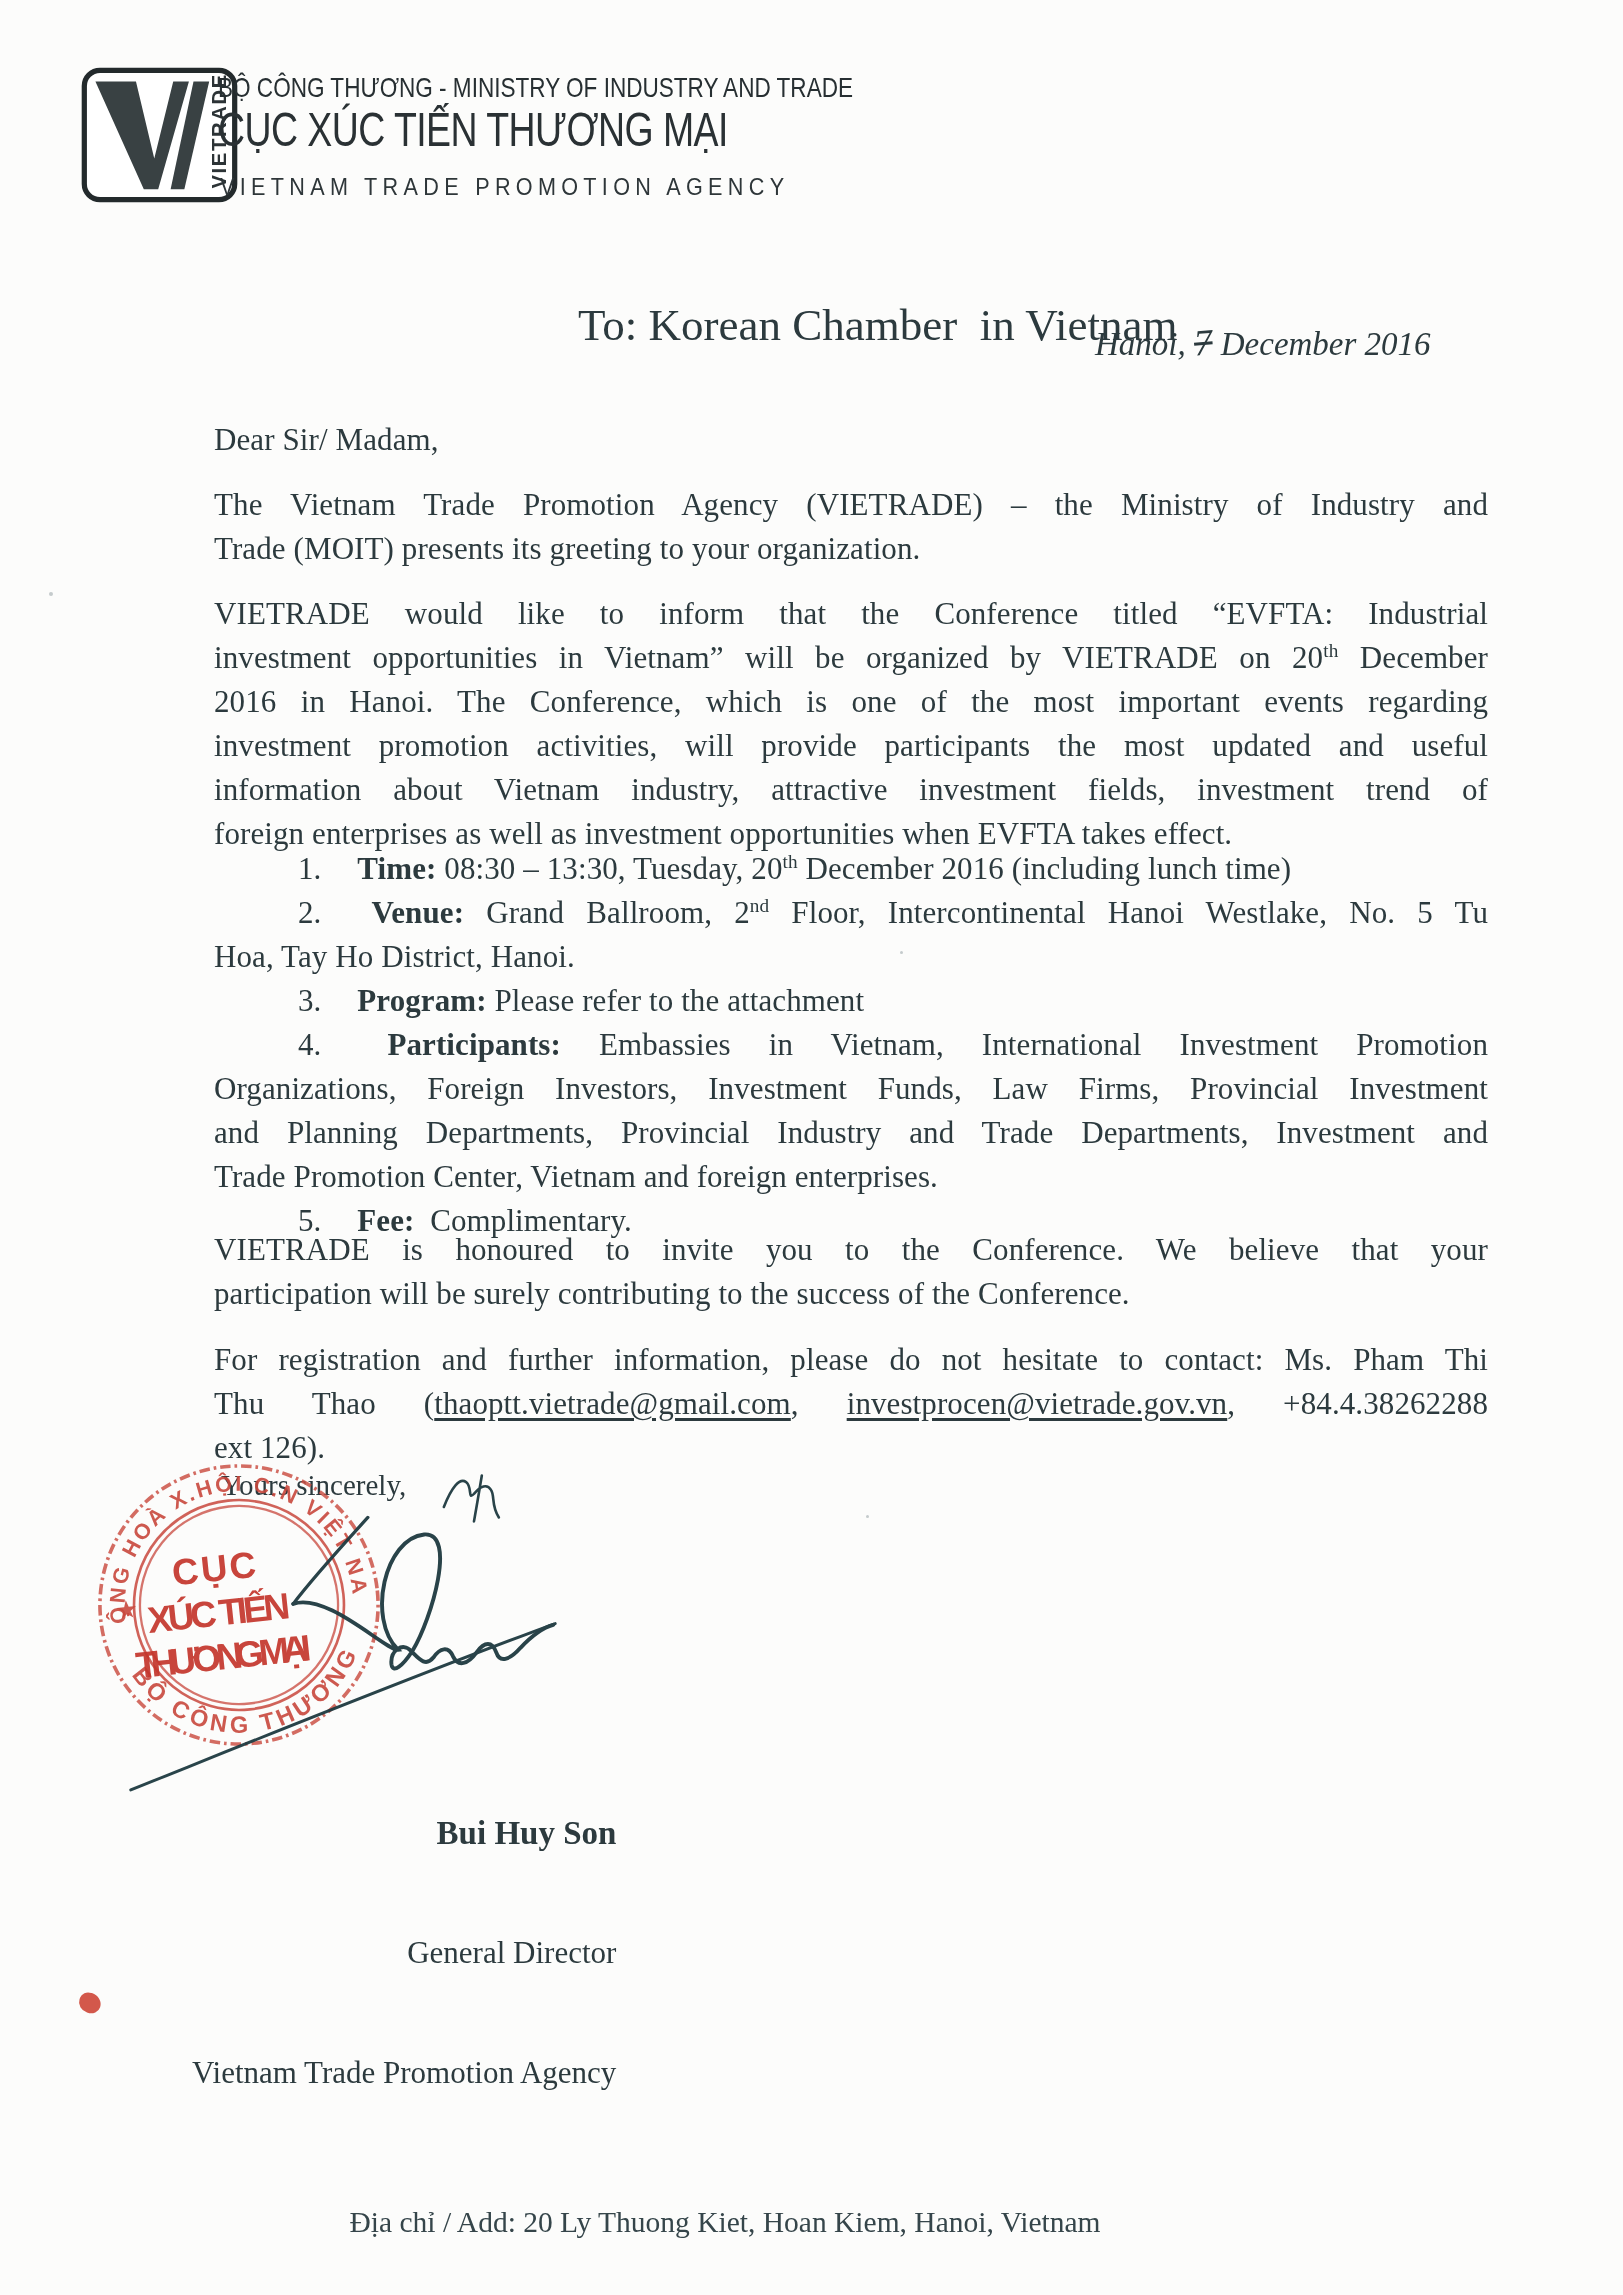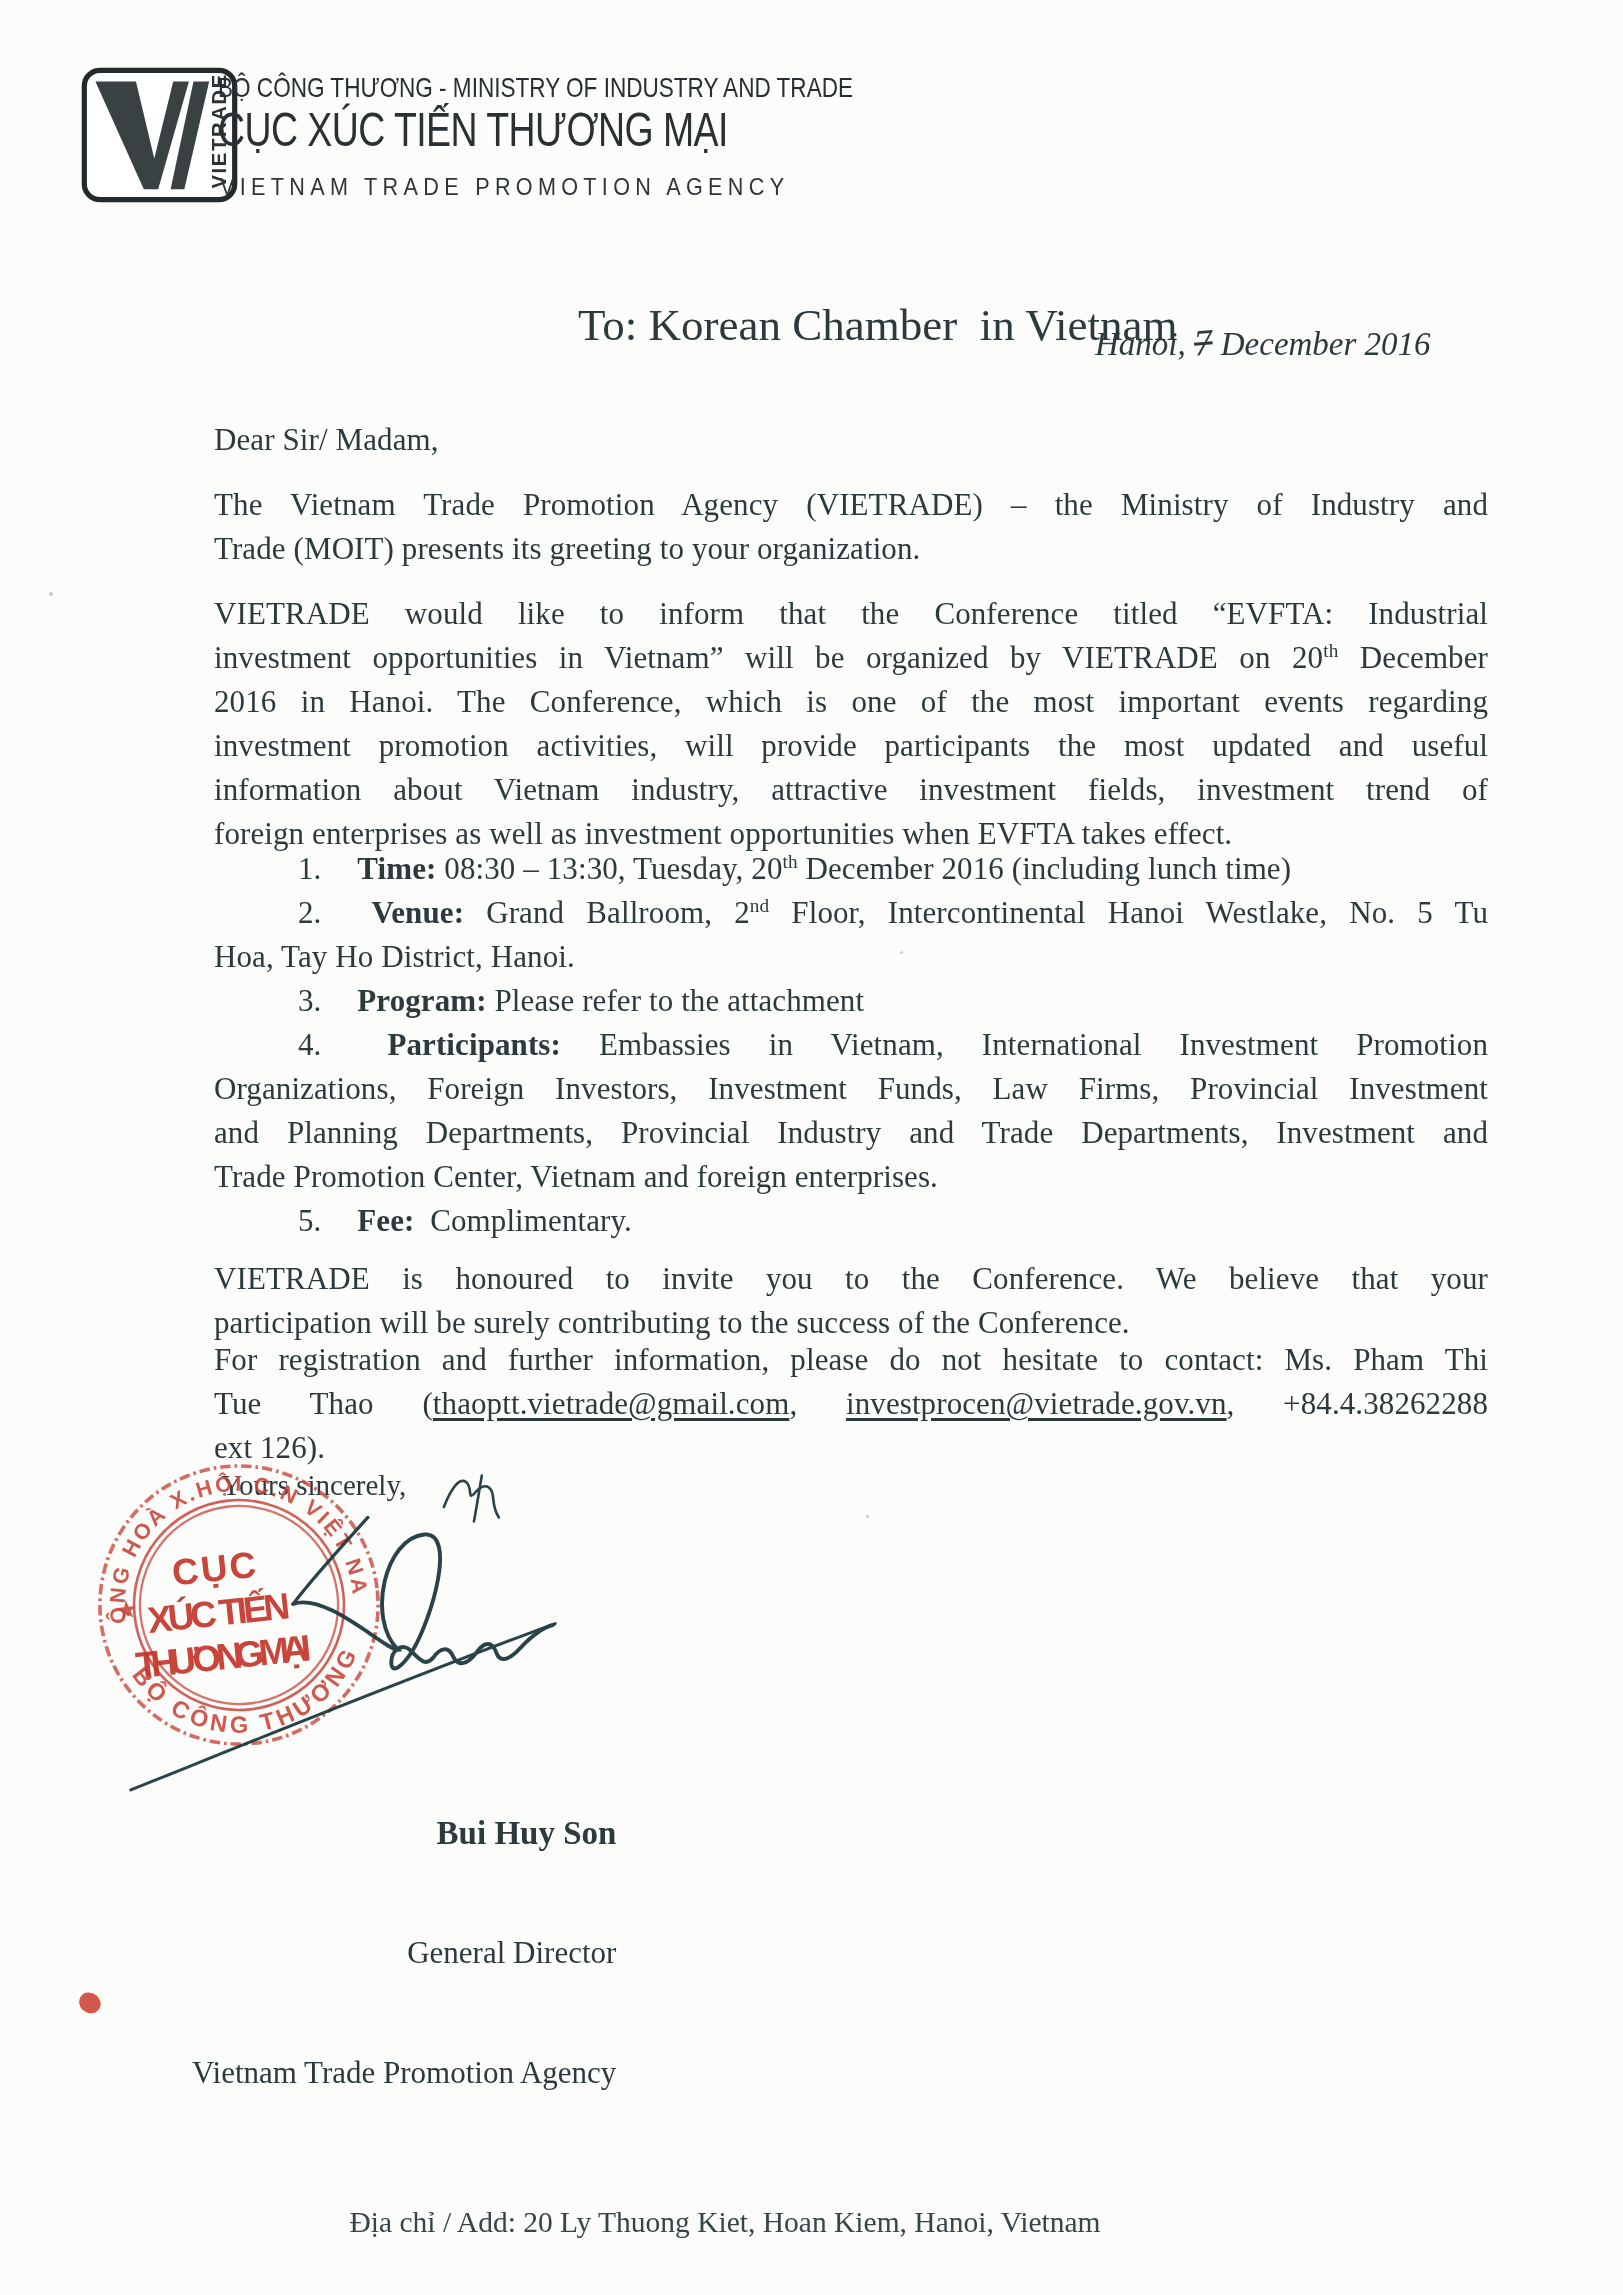--- a/index.html
+++ b/index.html
@@ -93,27 +93,27 @@
       <div class="line" style="padding-left: 84px;"><span>1. </span><span class="b">Time:</span><span> 08:30 – 13:30, Tuesday, 20</span><span class="sup">th</span><span> December 2016 (including lunch time)</span></div>
       <div class="line j" style="padding-left: 84px;"><span>2. </span><span class="b">Venue:</span><span> Grand Ballroom, 2</span><span class="sup">nd</span><span> Floor, Intercontinental Hanoi Westlake, No. 5 Tu</span></div>
       <div class="line"><span>Hoa, Tay Ho District, Hanoi.</span></div>
       <div class="line" style="padding-left: 84px;"><span>3. </span><span class="b">Program:</span><span> Please refer to the attachment</span></div>
       <div class="line j" style="padding-left: 84px;"><span>4. </span><span class="b">Participants:</span><span> Embassies in Vietnam, International Investment Promotion</span></div>
       <div class="line j"><span>Organizations, Foreign Investors, Investment Funds, Law Firms, Provincial Investment</span></div>
       <div class="line j"><span>and Planning Departments, Provincial Industry and Trade Departments, Investment and</span></div>
       <div class="line"><span>Trade Promotion Center, Vietnam and foreign enterprises.</span></div>
       <div class="line p" style="padding-left: 84px;"><span>5. </span><span class="b">Fee:</span><span>  Complimentary.</span></div>
     </div>
-    <div class="block" style="top: 1228px; margin-top: 29px;">
+    <div class="block" style="top: 1228px;">
       <div class="line j"><span>VIETRADE is honoured to invite you to the Conference. We believe that your</span></div>
       <div class="line"><span>participation will be surely contributing to the success of the Conference.</span></div>
     </div>
     <div class="block" style="top: 1338px;">
       <div class="line j"><span>For registration and further information, please do not hesitate to contact: Ms. Pham Thi</span></div>
-      <div class="line j"><span>Tue Thao (</span><span class="u">thaoptt.vietrade@gmail.com</span><span>, </span><span class="u">investprocen@vietrade.gov.vn</span><span>, +84.4.38262288</span></div>
+      <div class="line j"><span>Thu Thao (</span><span class="u">thaoptt.vietrade@gmail.com</span><span>, </span><span class="u">investprocen@vietrade.gov.vn</span><span>, +84.4.38262288</span></div>
       <div class="line"><span>ext 126).</span></div>
     </div>
   </div>
 
 <div class="abs closing">Yours sincerely,</div>
 
 <svg class="abs stampsvg" width="328" height="328" viewBox="0 0 500 500">
   <g transform="rotate(-6 250 250)" fill="none" stroke="#c8473c">
     <circle cx="250" cy="250" r="212" stroke-width="5.5" stroke-dasharray="16 6 4 6" opacity=".8"></circle>
     <circle cx="250" cy="250" r="160" stroke-width="4" opacity=".85"></circle>

